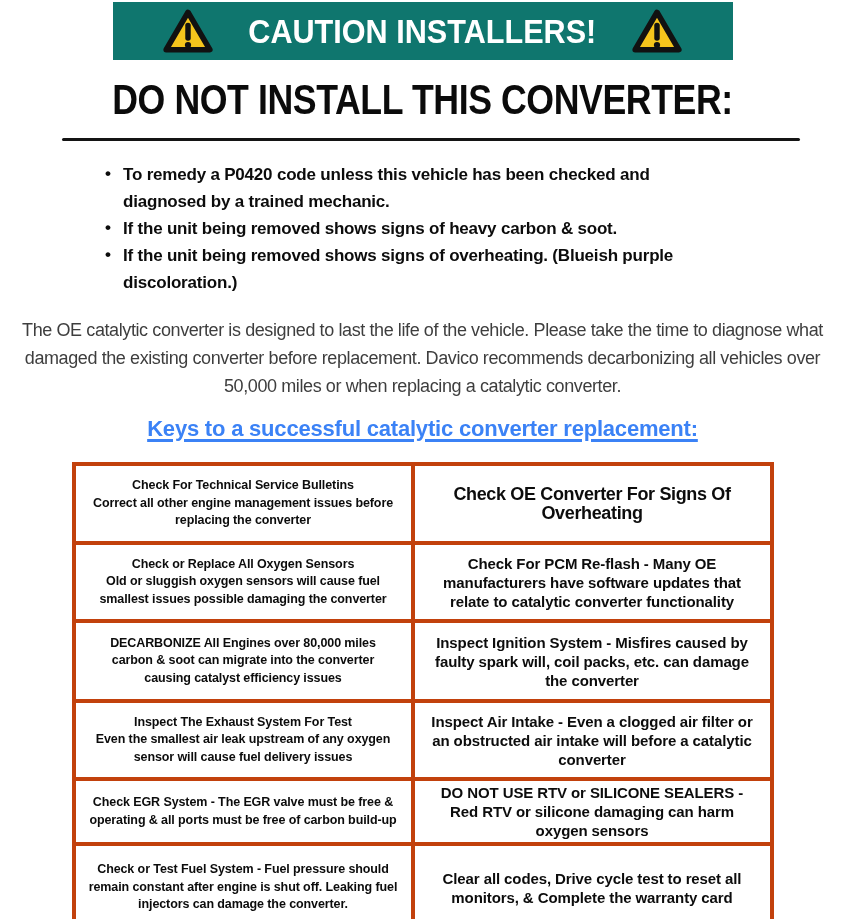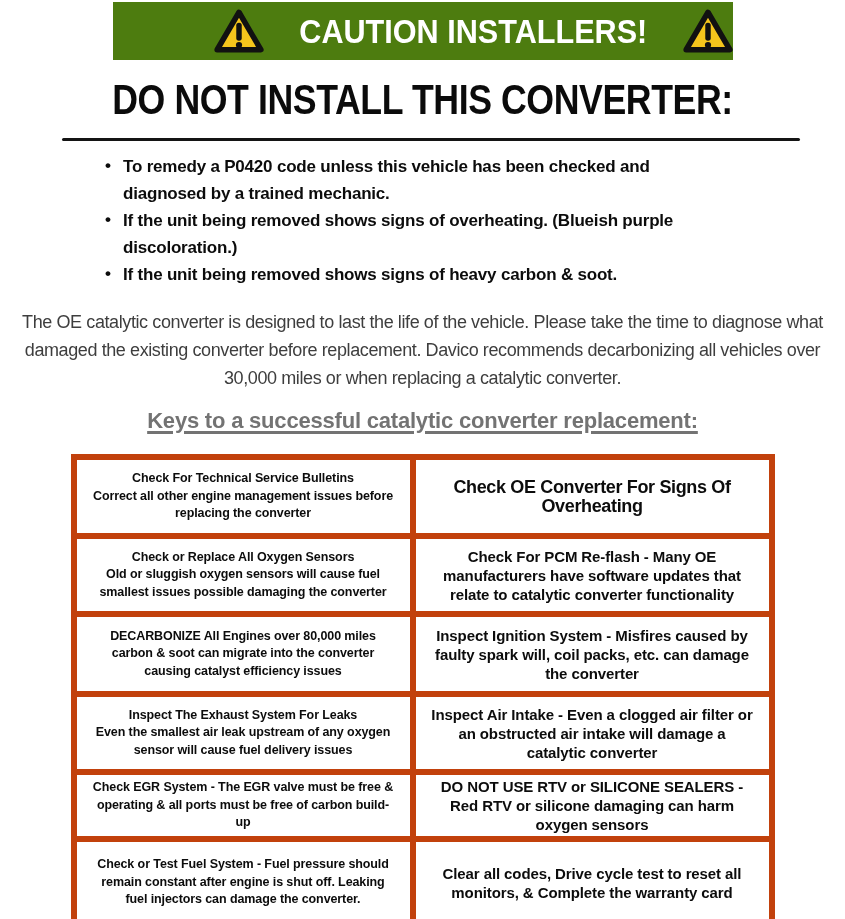--- a/index.html
+++ b/index.html
@@ -26,90 +26,90 @@
   }
 
   
   .divider {
     width: 738px; height: 3px; background: #141414;
     margin: 14px 0 0 62px; border-radius: 2px;
   }
 
   
   .bullets {
-    list-style: none; margin: 12px 60px 0 105px; width: 625px;
+    list-style: none; margin: 20px 60px 0 105px; width: 625px;
     font-weight: 700; font-size: 17px; line-height: 27px;
     color: #0c0c0c; letter-spacing: -0.2px;
   }
   .bullets li { position: relative; padding-left: 18px; }
   .bullets li::before { content: "\2022"; position: absolute; left: 0; top: -1px; font-size: 17px; }
 
   
   .intro {
     margin: 20px auto 0; width: 818px; text-align: center;
     font-size: 18px; line-height: 28px; font-weight: 400;
     color: #3e3e3e; letter-spacing: -0.4px;
   }
 
   
   .keys-heading {
     margin-top: 16px; text-align: center;
   }
   .keys-heading span {
-    font-size: 22px; font-weight: 800; color: #737373;
+    font-size: 22px; font-weight: 800; color: #3b82f6;
     text-decoration: underline; text-decoration-thickness: 2.5px; text-underline-offset: 3px;
     letter-spacing: -0.2px;
   }
 
   
   table.keys-table {
     border-collapse: collapse; table-layout: fixed;
     width: 698px; margin: 20px auto 0;
   }
   .keys-table col.c-left  { width: 339px; }
   .keys-table col.c-right { width: 359px; }
   .keys-table td {
-    border: 6px solid #c2410c; vertical-align: middle; text-align: center;
+    border: 4px solid #c2410c; vertical-align: middle; text-align: center;
     padding: 2px 13px; color: #0c0c0c; font-weight: 700;
     white-space: pre-line; overflow: hidden;
   }
   .keys-table td.cell-left  { font-size: 12.5px; line-height: 17.5px; letter-spacing: -0.1px; }
   .keys-table td.cell-right { font-size: 15px; line-height: 19px;  letter-spacing: -0.1px; }
   .keys-table td.cell-right.big { font-size: 18px; letter-spacing: -0.35px; }
   tr.r1 { height: 79px; } tr.r2 { height: 78px; } tr.r3 { height: 80px; }
   tr.r4 { height: 78px; } tr.r5 { height: 65px; } tr.r6 { height: 87px; }
 </style>
 </head>
 <body>
 
-<div class="banner" style="background-color: #4d7c0f; justify-content: flex-end;">
+<div class="banner" style="background-color: #0f766e;">
   <svg class="warn-icon" viewBox="0 0 64 58" aria-hidden="true">
     <path d="M32 5 L60 53 L4 53 Z" stroke="#111111" stroke-width="7" stroke-linejoin="round" style="fill: rgb(245, 197, 28);"></path>
     <line x1="32" y1="22" x2="32" y2="38" stroke="#111111" stroke-width="7" stroke-linecap="round"></line>
     <circle cx="32" cy="47" r="4" fill="#111111"></circle>
   </svg>
   <div class="banner-text" style="color: rgb(255, 255, 255);">CAUTION INSTALLERS!</div>
   <svg class="warn-icon" viewBox="0 0 64 58" aria-hidden="true">
     <path d="M32 5 L60 53 L4 53 Z" stroke="#111111" stroke-width="7" stroke-linejoin="round" style="fill: rgb(245, 197, 28);"></path>
     <line x1="32" y1="22" x2="32" y2="38" stroke="#111111" stroke-width="7" stroke-linecap="round"></line>
     <circle cx="32" cy="47" r="4" fill="#111111"></circle>
   </svg>
 </div>
 
 <h1 class="main-title">DO NOT INSTALL THIS CONVERTER:</h1>
 
 <div class="divider"></div>
 
 <ul class="bullets">
   <li>To remedy a P0420 code unless this vehicle has been checked and diagnosed by a trained mechanic.</li>
+  <li>If the unit being removed shows signs of heavy carbon &amp; soot.</li>
   <li>If the unit being removed shows signs of overheating. (Blueish purple discoloration.)</li>
-  <li>If the unit being removed shows signs of heavy carbon &amp; soot.</li>
 </ul>
 
-<p class="intro">The OE catalytic converter is designed to last the life of the vehicle. Please take the time to diagnose what damaged the existing converter before replacement. Davico recommends decarbonizing all vehicles over 30,000 miles or when replacing a catalytic converter.</p>
+<p class="intro">The OE catalytic converter is designed to last the life of the vehicle. Please take the time to diagnose what damaged the existing converter before replacement. Davico recommends decarbonizing all vehicles over 50,000 miles or when replacing a catalytic converter.</p>
 
 <div class="keys-heading">
   <span>Keys to a successful catalytic converter replacement:</span>
 </div>
 
 <table class="keys-table">
   <colgroup>
       <col class="c-left">
       <col class="c-right">
     </colgroup>
@@ -122,23 +122,23 @@
     <tr class="r2">
       <td class="cell-left">Check or Replace All Oxygen Sensors
 Old or sluggish oxygen sensors will cause fuel smallest issues possible damaging the converter</td>
       <td class="cell-right">Check For PCM Re-flash - Many OE manufacturers have software updates that relate to catalytic converter functionality</td>
     </tr>
     <tr class="r3">
       <td class="cell-left">DECARBONIZE All Engines over 80,000 miles carbon &amp; soot can migrate into the converter causing catalyst efficiency issues</td>
       <td class="cell-right">Inspect Ignition System - Misfires caused by faulty spark will, coil packs, etc. can damage the converter</td>
     </tr>
     <tr class="r4">
-      <td class="cell-left">Inspect The Exhaust System For Leaks
+      <td class="cell-left">Inspect The Exhaust System For Test
 Even the smallest air leak upstream of any oxygen sensor will cause fuel delivery issues</td>
-      <td class="cell-right">Inspect Air Intake - Even a clogged air filter or an obstructed air intake will damage a catalytic converter</td>
+      <td class="cell-right">Inspect Air Intake - Even a clogged air filter or an obstructed air intake will before a catalytic converter</td>
     </tr>
     <tr class="r5">
       <td class="cell-left">Check EGR System - The EGR valve must be free &amp; operating &amp; all ports must be free of carbon build-up</td>
       <td class="cell-right">DO NOT USE RTV or SILICONE SEALERS - Red RTV or silicone damaging can harm oxygen sensors</td>
     </tr>
     <tr class="r6">
       <td class="cell-left">Check or Test Fuel System - Fuel pressure should remain constant after engine is shut off.  Leaking fuel injectors can damage the converter.</td>
       <td class="cell-right">Clear all codes,  Drive cycle test to reset all monitors, &amp; Complete the warranty card</td>
     </tr>
   </tbody>

